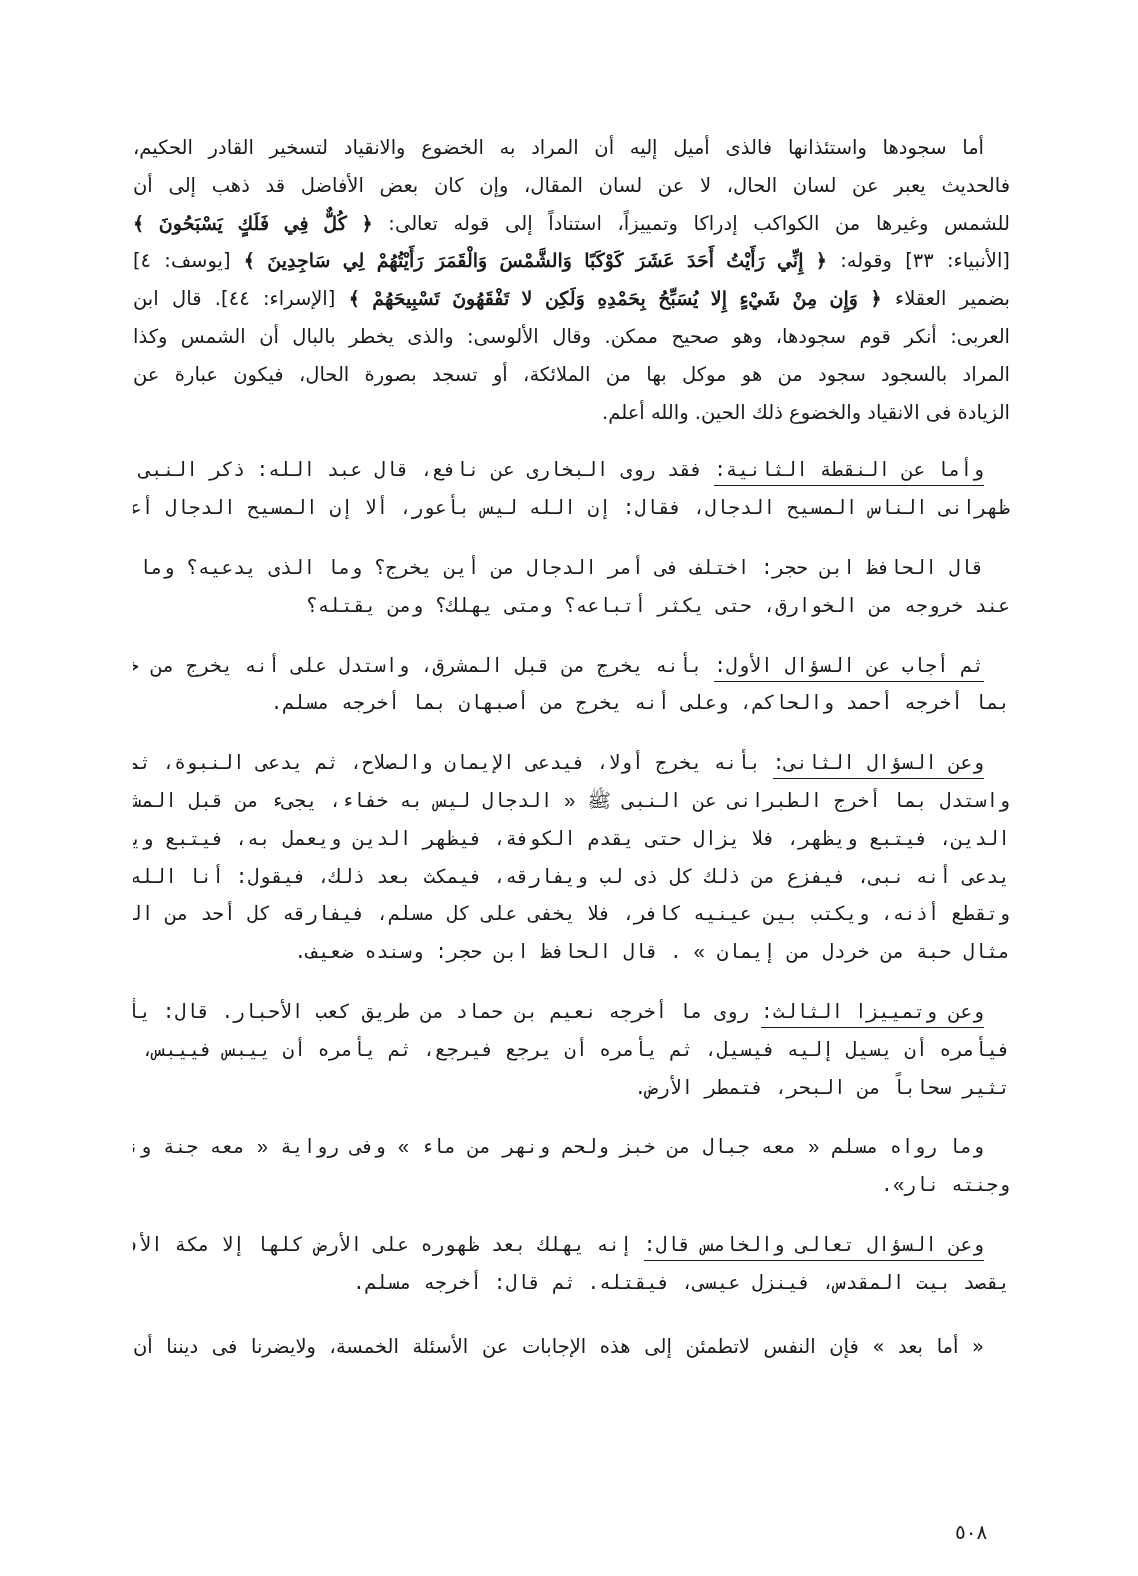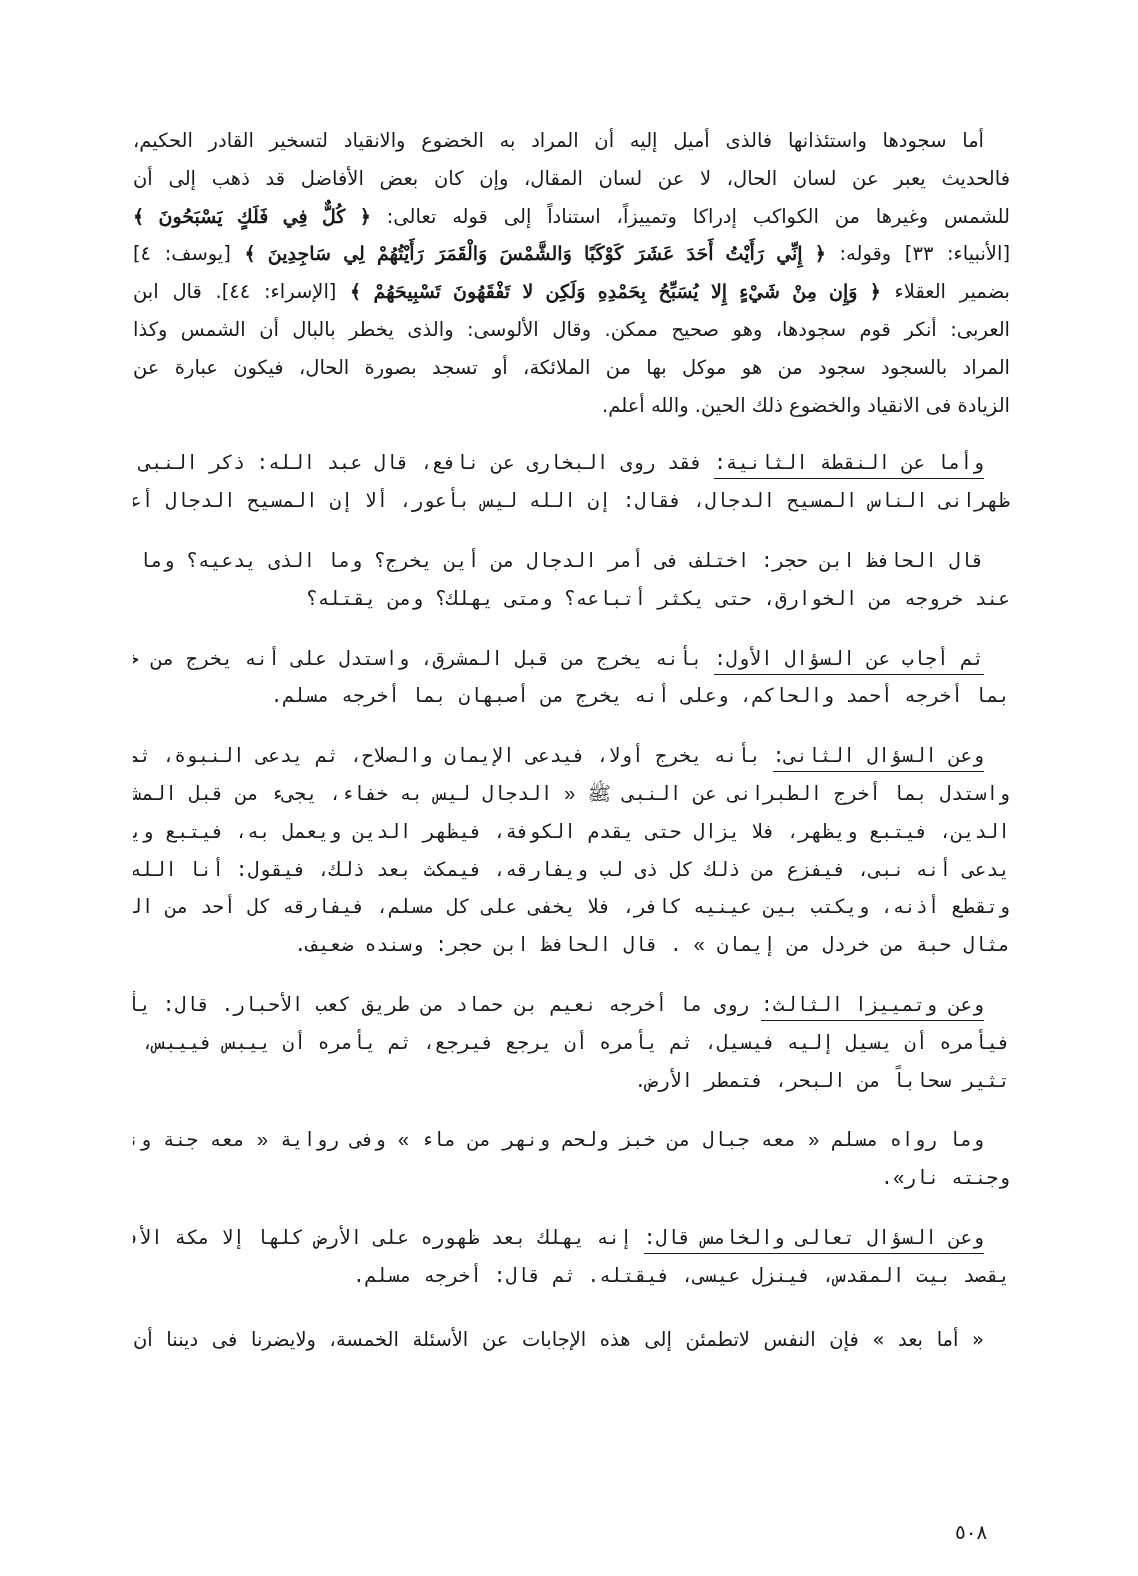--- a/index.html
+++ b/index.html
@@ -11,21 +11,21 @@
       width: 1138px;
       height: 1576px;
       position: relative;
       overflow: hidden;
       font-family: "DejaVu Sans", sans-serif;
       color: #1a1a1a;
     }
     .page {
       position: absolute;
       left: 133px;
-      top: 122px;
+      top: 129px;
       width: 877px;
       direction: rtl;
     }
     .para {
       font-size: 19.5px;
       line-height: 37.8px;
       text-align: justify;
       text-align-last: right;
       margin: 0;
     }
@@ -42,21 +42,21 @@
     .para .line.indent {
       padding-right: 26px;
     }
     .gap-a { margin-top: 22px; font-family: Liberation Mono, monospace; }
     .gap-b { margin-top: 24px; }
     .u {
       border-bottom: 1.5px solid #1a1a1a;
       padding-bottom: 3px;
     }
     .quran {
-      font-family: Liberation Serif, serif;
+      font-family: Liberation Sans, sans-serif;
       font-weight: bold;
       font-size: 19px;
     }
     .page-number {
       position: absolute;
       left: 955px;
       top: 1488px;
       font-size: 20px;
       direction: rtl;
       font-family: "DejaVu Sans", sans-serif;

